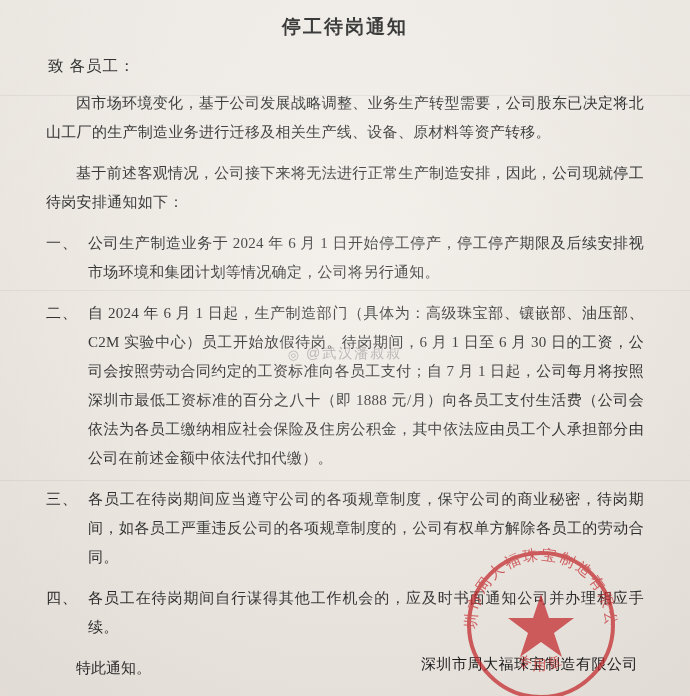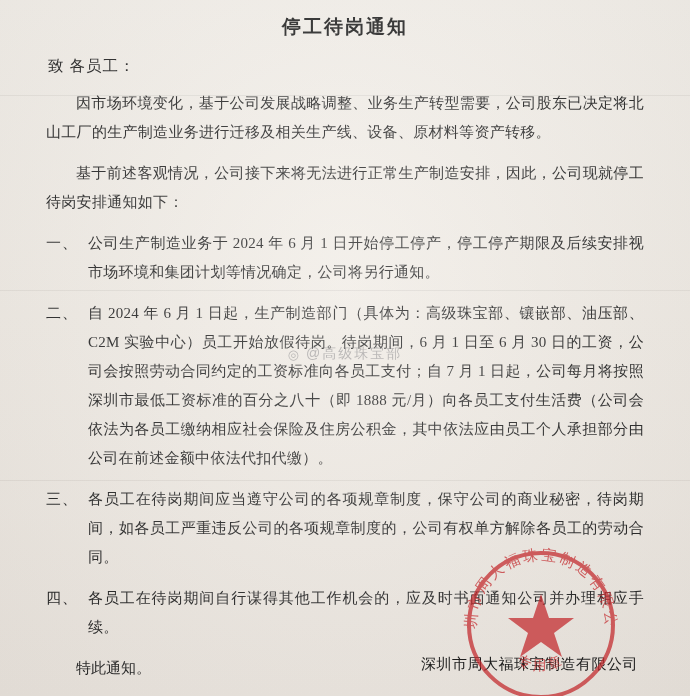--- a/index.html
+++ b/index.html
@@ -183,16 +183,16 @@
         <textPath href="#sealArcTop" startOffset="50%" text-anchor="middle">深圳市周大福珠宝制造有限公司</textPath>
       </text>
       <text font-family="'Liberation Serif', serif" font-size="14" fill="#c3272b" letter-spacing="3">
         <textPath href="#sealArcBottom" startOffset="50%" text-anchor="middle">专用章</textPath>
       </text>
     </svg>
   </div>
 
   <div class="watermark">
     <span class="wm-bird">◎</span>
-    <span>@高级珠宝部</span>
+    <span>@武汉潘叔叔</span>
   </div>
 
 </div>
 
 </body></html>

